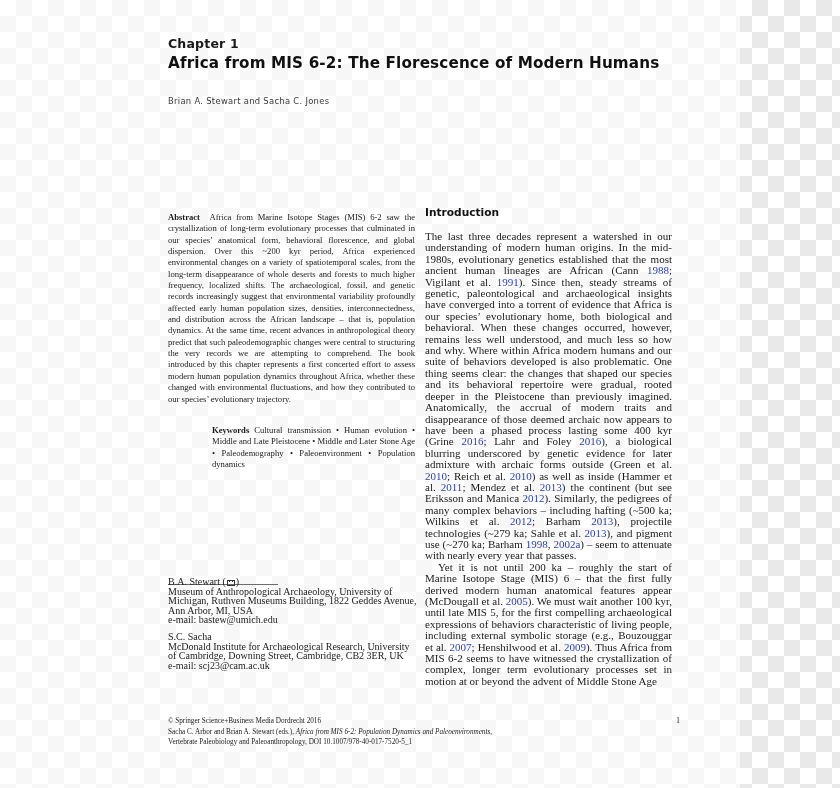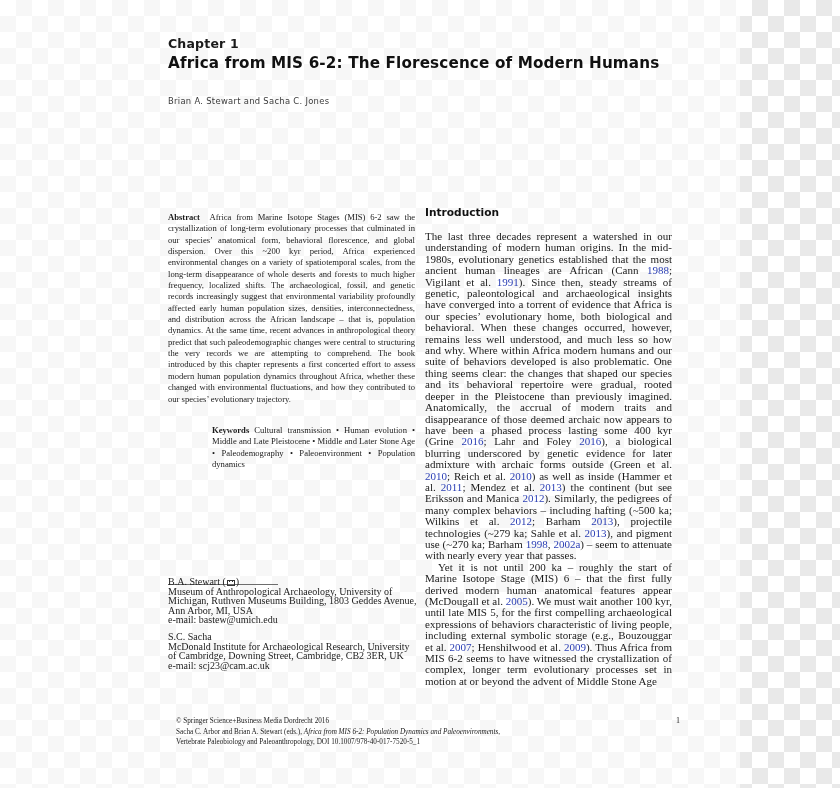--- a/index.html
+++ b/index.html
@@ -150,21 +150,21 @@
     background:
       linear-gradient(to bottom right, transparent 45%, #333 45%, #333 52%, transparent 52%),
       linear-gradient(to bottom left, transparent 45%, #333 45%, #333 52%, transparent 52%);
     background-size: 100% 60%;
     background-repeat: no-repeat;
   }
 
   
   .footer {
     position: absolute;
-    left: 8px;
+    left: 0;
     top: 716px;
     width: 512px;
     font-size: 7.2px;
     line-height: 10.6px;
     color: #222;
   }
   .footer-line { white-space: nowrap; }
   .footer em { font-style: italic; margin-top: 17px; }
   .page-num {
     position: absolute;
@@ -192,21 +192,21 @@
     <div class="col-right">
       <h2 class="sec-head">Introduction</h2>
       <p class="body-p"><span>The last three decades represent a watershed in our understanding of modern human origins. In the mid-1980s, evolutionary genetics established that the most ancient human lineages are African (Cann </span><span class="cite">1988</span><span>; Vigilant et al. </span><span class="cite">1991</span><span>). Since then, steady streams of genetic, paleontological and archaeological insights have converged into a torrent of evidence that Africa is our species’ evolutionary home, both biological and behavioral. When these changes occurred, however, remains less well understood, and much less so how and why. Where within Africa modern humans and our suite of behaviors developed is also problematic. One thing seems clear: the changes that shaped our species and its behavioral repertoire were gradual, rooted deeper in the Pleistocene than previously imagined. Anatomically, the accrual of modern traits and disappearance of those deemed archaic now appears to have been a phased process lasting some 400 kyr (Grine </span><span class="cite">2016</span><span>; Lahr and Foley </span><span class="cite">2016</span><span>), a biological blurring underscored by genetic evidence for later admixture with archaic forms outside (Green et al. </span><span class="cite">2010</span><span>; Reich et al. </span><span class="cite">2010</span><span>) as well as inside (Hammer et al. </span><span class="cite">2011</span><span>; Mendez et al. </span><span class="cite">2013</span><span>) the continent (but see Eriksson and Manica </span><span class="cite">2012</span><span>). Similarly, the pedigrees of many complex behaviors – including hafting (~500 ka; Wilkins et al. </span><span class="cite">2012</span><span>; Barham </span><span class="cite">2013</span><span>), projectile technologies (~279 ka; Sahle et al. </span><span class="cite">2013</span><span>), and pigment use (~270 ka; Barham </span><span class="cite">1998</span><span>, </span><span class="cite">2002a</span><span>) – seem to attenuate with nearly every year that passes.</span></p>
       <p class="body-p"><span>Yet it is not until 200 ka – roughly the start of Marine Isotope Stage (MIS) 6 – that the first fully derived modern human anatomical features appear (McDougall et al. </span><span class="cite">2005</span><span>). We must wait another 100 kyr, until late MIS 5, for the first compelling archaeological expressions of behaviors characteristic of living people, including external symbolic storage (e.g., Bouzouggar et al. </span><span class="cite">2007</span><span>; Henshilwood et al. </span><span class="cite">2009</span><span>). Thus Africa from MIS 6-2 seems to have witnessed the crystallization of complex, longer term evolutionary processes set in motion at or beyond the advent of Middle Stone Age</span></p>
     </div>
 
     <div class="affil-rule"></div>
     <div class="affil-block">
       <div class="affil-group">
         <div class="affil-line"><span>B.A. Stewart</span> (<span class="env-icon"></span>)</div>
-        <div class="affil-line">Museum of Anthropological Archaeology, University of Michigan, Ruthven Museums Building, 1803 Geddes Avenue, Ann Arbor, MI, USA</div>
+        <div class="affil-line">Museum of Anthropological Archaeology, University of Michigan, Ruthven Museums Building, 1822 Geddes Avenue, Ann Arbor, MI, USA</div>
         <div class="affil-line"><span>e-mail:</span> <span>bastew@umich.edu</span></div>
       </div>
       <div class="affil-group">
         <div class="affil-line">S.C. Sacha</div>
         <div class="affil-line">McDonald Institute for Archaeological Research, University of Cambridge, Downing Street, Cambridge, CB2 3ER, UK</div>
         <div class="affil-line"><span>e-mail:</span> <span>scj23@cam.ac.uk</span></div>
       </div>
     </div>
 
     <div class="footer">

